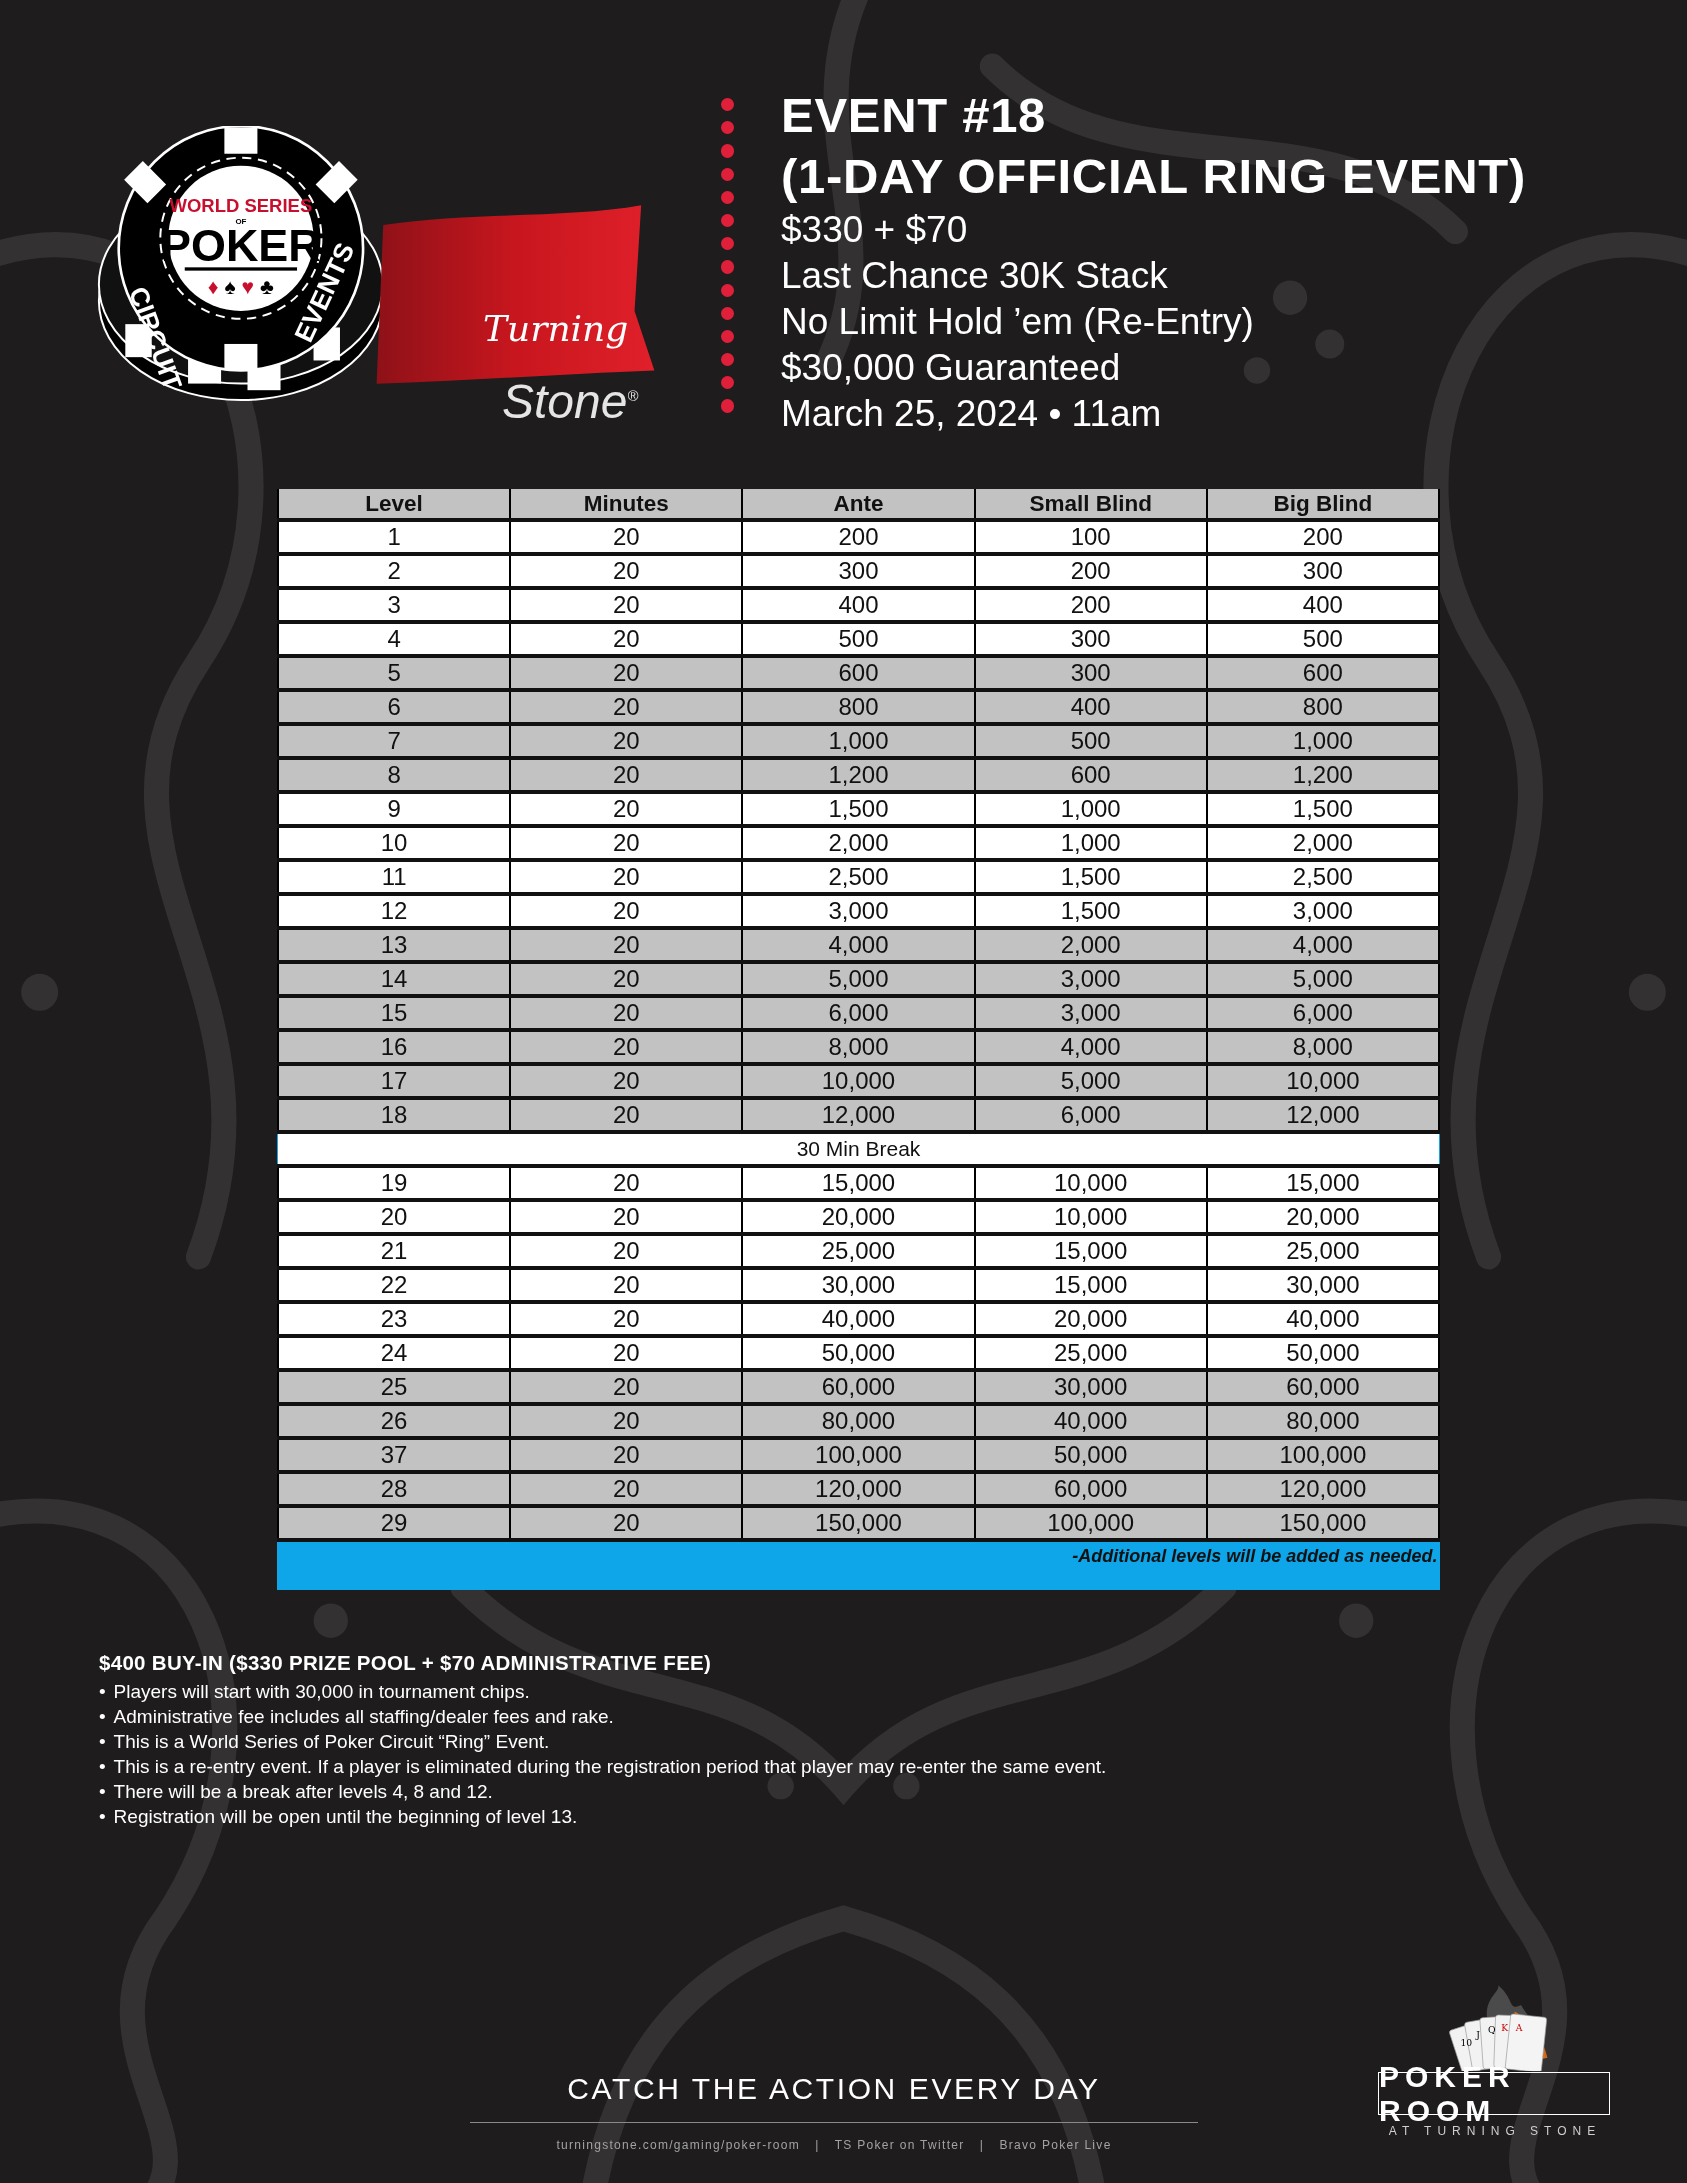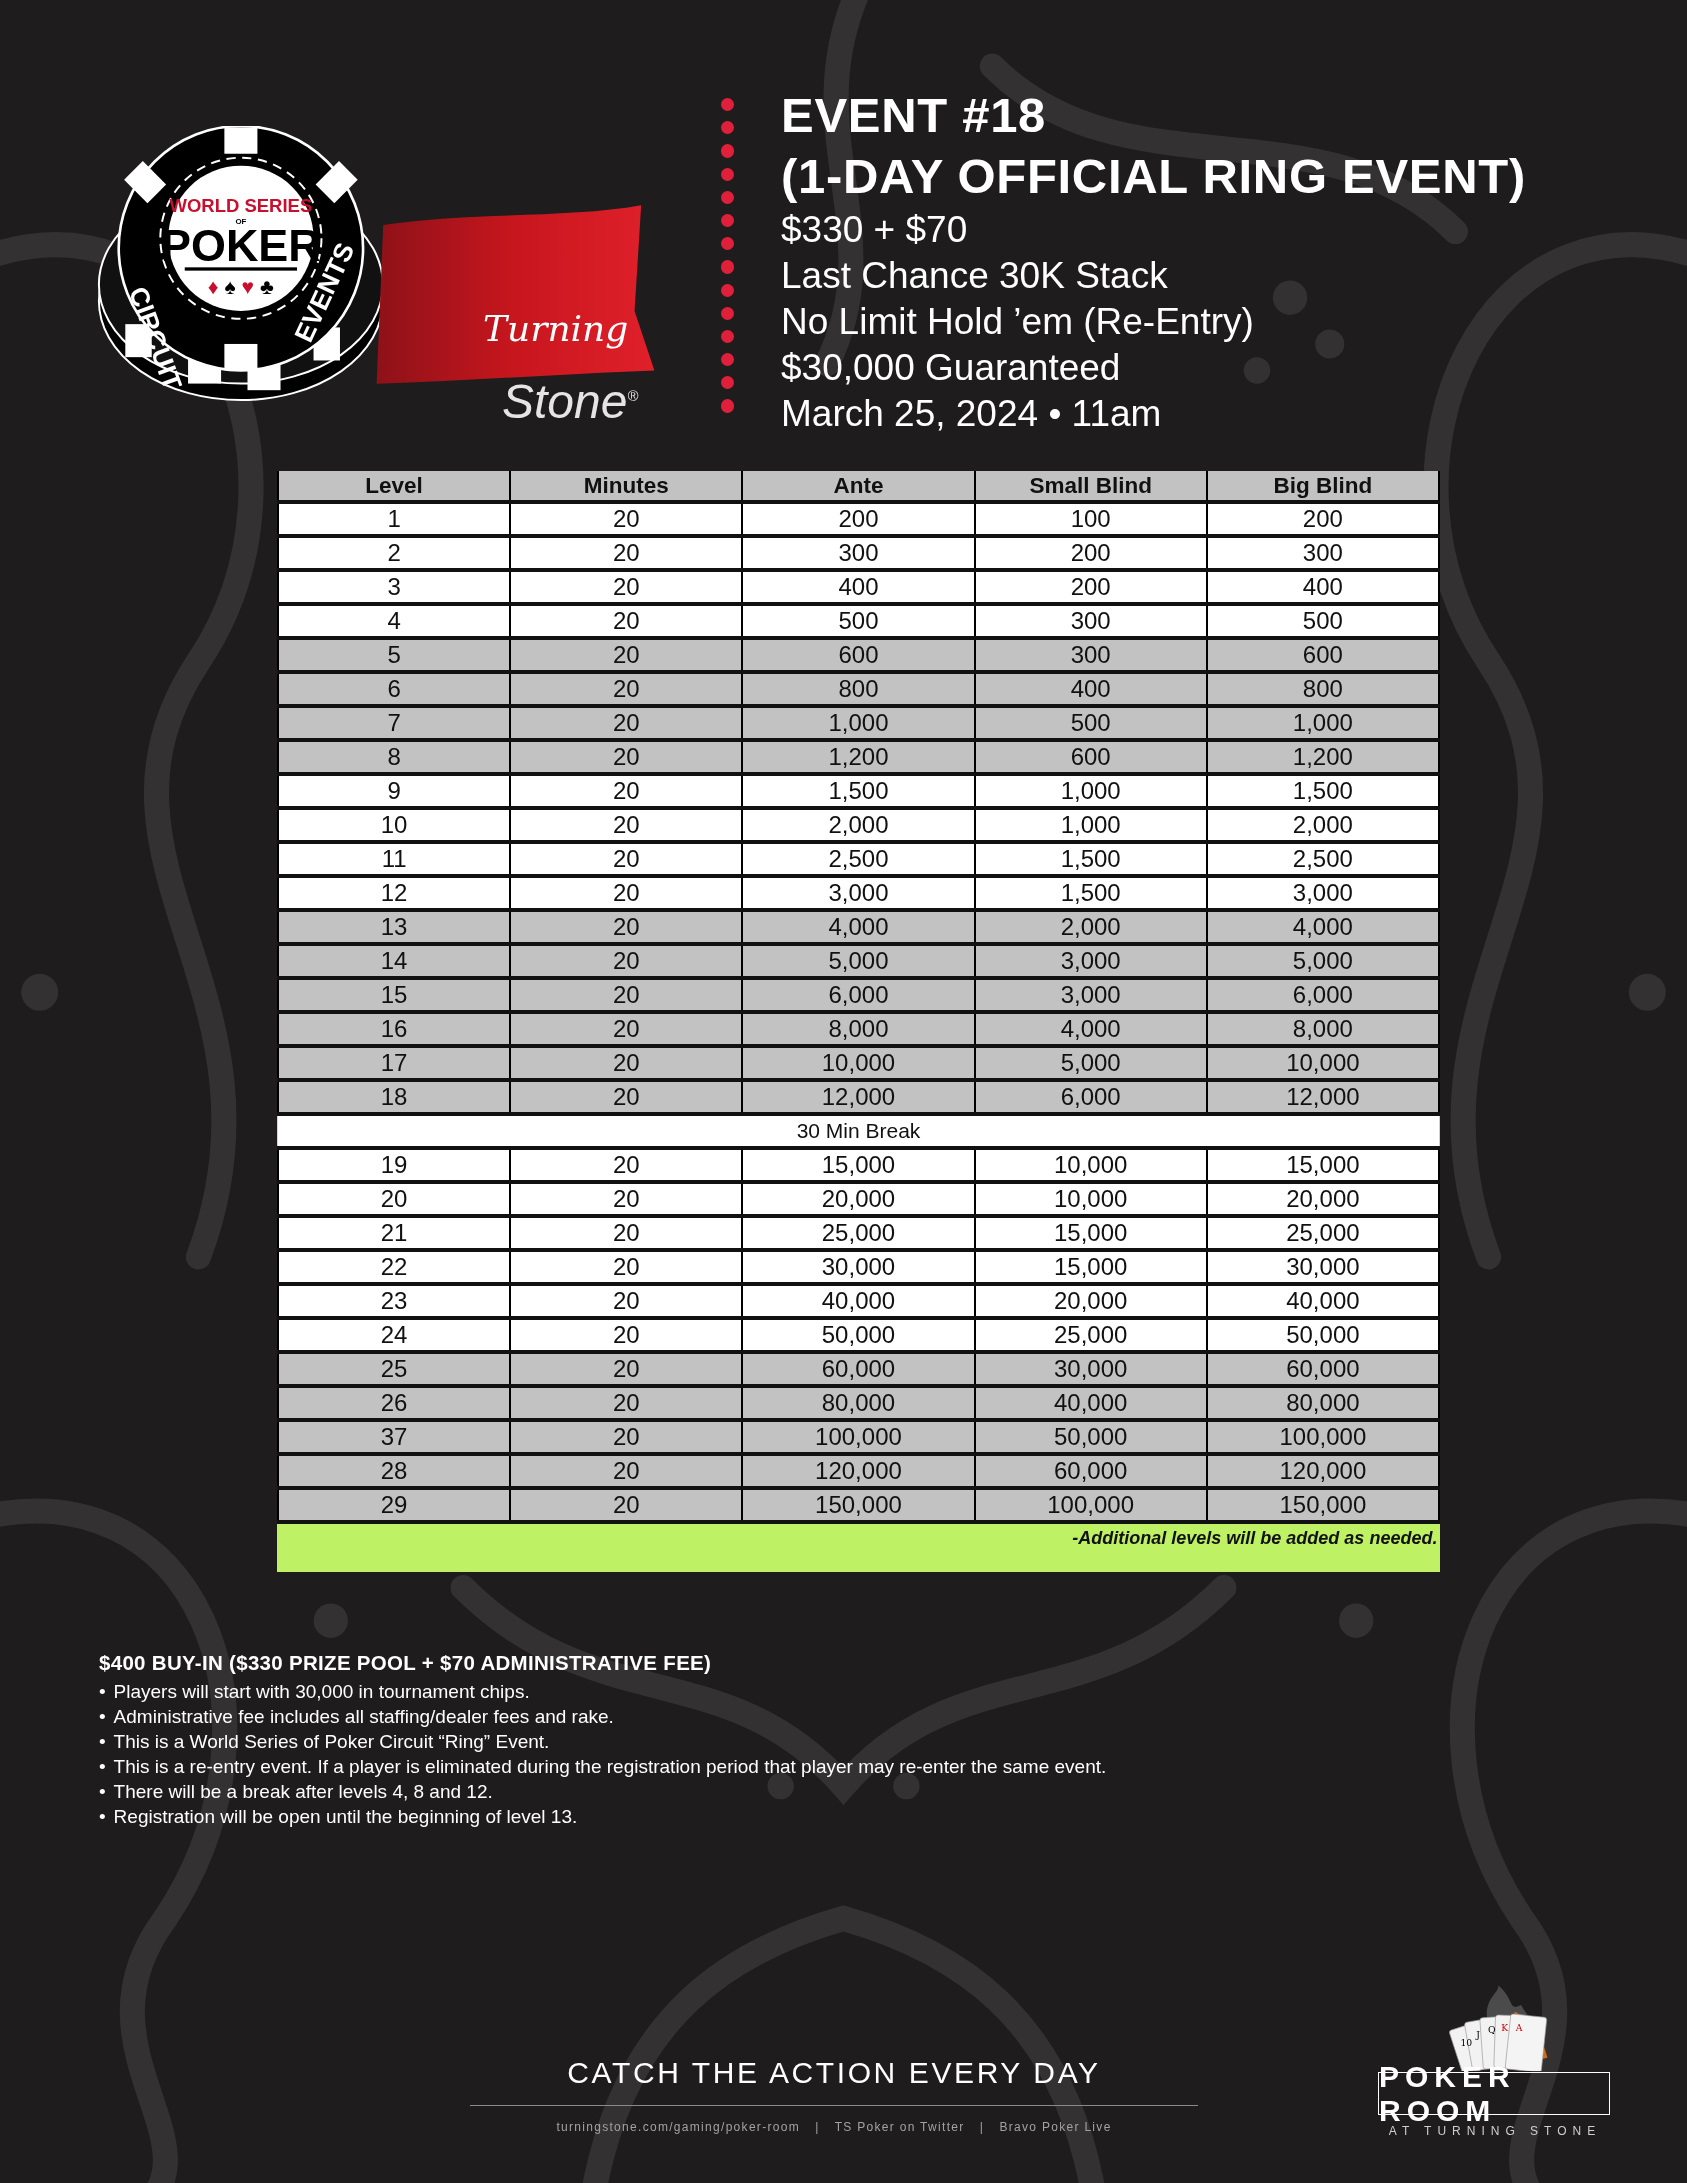--- a/index.html
+++ b/index.html
@@ -23,21 +23,21 @@
   
   .dot-divider { position:absolute; left:721px; top:98px; width:14.6px; z-index:2; }
   .dot-divider span { display:block; width:13.2px; height:13.2px; border-radius:50%; background:#e0203a; margin-bottom:10px; }
 
   
   .event-header { position:absolute; left:781px; top:85px; z-index:2; }
   .event-title { font-family:"Liberation Sans", sans-serif; font-weight:bold; font-size:49px; line-height:61px; letter-spacing:0.7px; margin:0; }
   .event-line { font-size:37px; line-height:46px; margin:0; }
 
   
-  .blinds-table-wrap { position:absolute; left:277px; top:471px; width:1163px; z-index:2; background:#bef264; }
+  .blinds-table-wrap { position:absolute; left:277px; top:489px; width:1163px; z-index:2; background:#0ea5e9; }
   table.blinds { width:100%; border-collapse:collapse; table-layout:fixed; font-family:"Liberation Sans Narrow", "Liberation Sans", sans-serif; }
   table.blinds th, table.blinds td {
     border-left:2px solid #000; border-right:2px solid #000;
     text-align:center; padding:0; height:30px; font-size:24px; color:#111;
   }
   table.blinds tr { border-bottom:4px solid #111; }
   table.blinds th { background:#c2c2c2; font-weight:bold; height:29px; font-size:22.5px; }
   table.blinds tr.shade td { background:#c2c2c2; }
   table.blinds tr.white td { background:#fff; }
   table.blinds td.break { font-size:21px; font-weight:normal; border-left:none; border-right:none; }
@@ -45,21 +45,21 @@
 
   
   .rules { position:absolute; left:99px; top:1651px; z-index:2; width:1257px; }
   .rules-heading { font-weight:bold; font-size:20.5px; margin:0 0 4px 0; letter-spacing:0.3px; }
   .rules ul { list-style:none; margin:0; padding:0; }
   .rules li { font-size:19px; line-height:25px; padding-left:14.6px; position:relative; }
   .rules li::before { content:"•"; position:absolute; left:0; }
 
   
   .footer { position:absolute; left:470px; top:2056px; width:728px; text-align:center; z-index:2; }
-  .footer-tagline { font-size:30px; letter-spacing:2.6px; font-weight:normal; margin:0; }
+  .footer-tagline { font-size:30px; letter-spacing:2.6px; font-weight:normal; margin:16px; }
   .footer-rule { width:728px; height:1.3px; background:#8a8a8a; margin:14.6px 0 14.6px 0; }
   .footer-links { font-size:12px; letter-spacing:1.3px; color:#a3a3a3; }
   .footer-links .sep { margin:0 10.6px; }
 
   .poker-room-logo { position:absolute; left:1376px; top:1945px; width:238px; height:192px; z-index:2; }
   .pr-box { position:absolute; left:2px; top:127px; width:232px; height:43px; border:1.3px solid #fff; box-sizing:border-box; display:flex; align-items:center; justify-content:center; font-size:30px; letter-spacing:6px; font-weight:bold; }
   .pr-sub { position:absolute; left:0; top:179px; width:238px; text-align:center; font-size:12px; letter-spacing:6px; color:#cfcfcf; }
   .pr-cards { position:absolute; left:66px; top:40px; width:112px; height:86px; }
 </style>
 </head>

